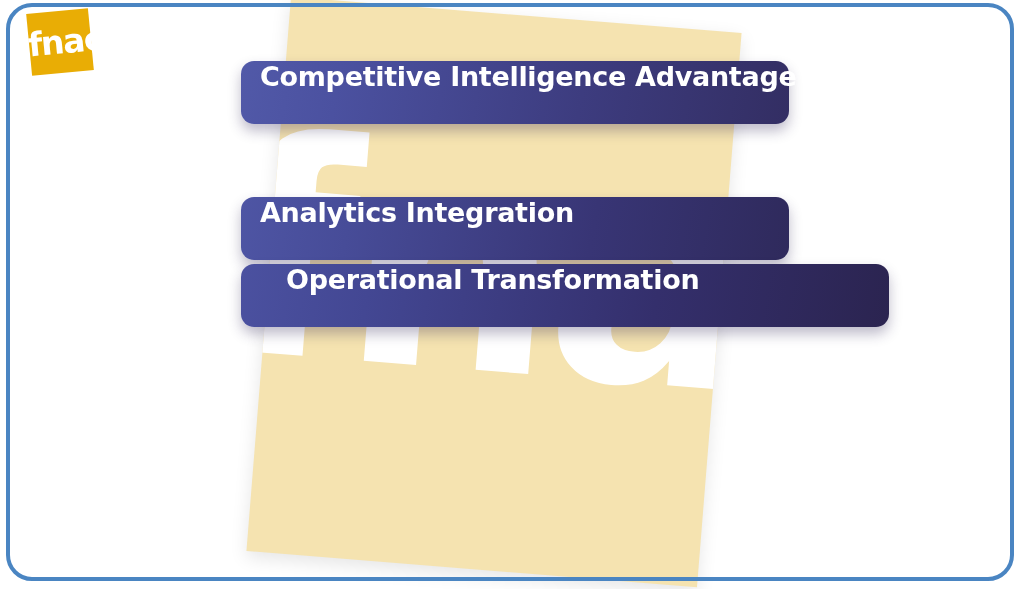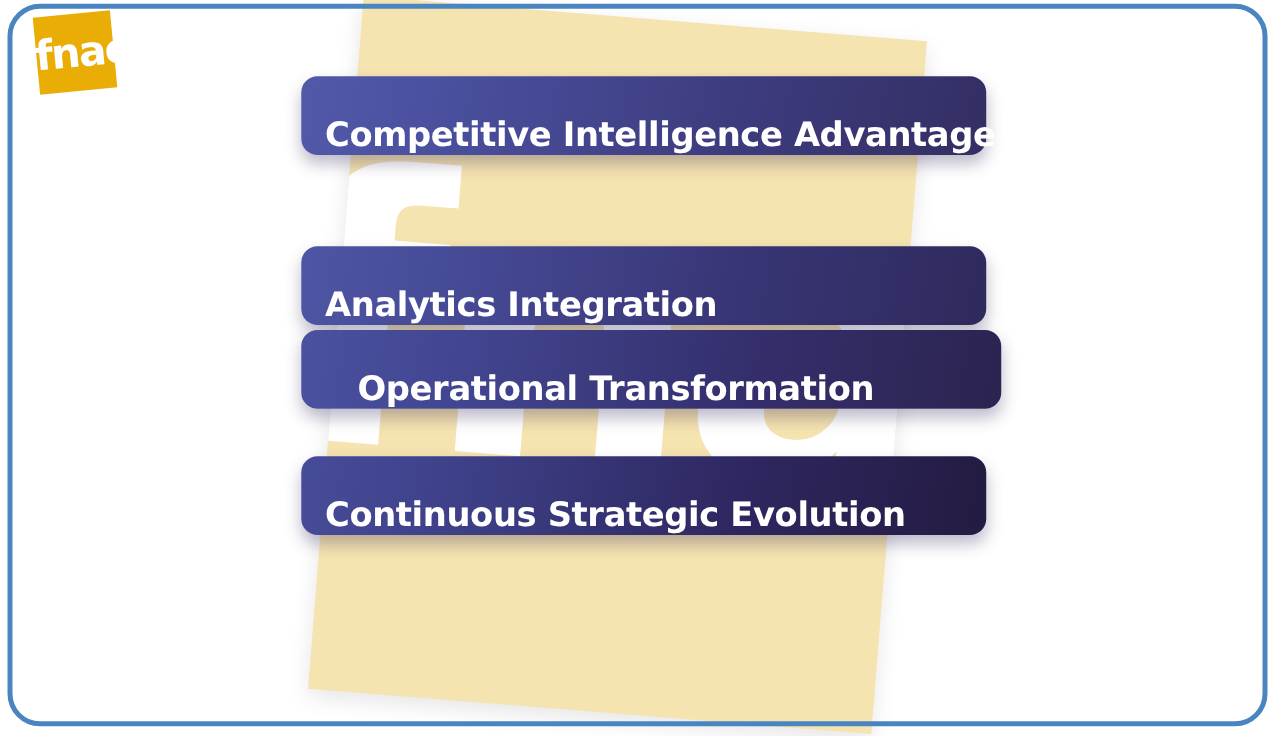--- a/index.html
+++ b/index.html
@@ -114,38 +114,38 @@
     top: 0;
     width: 1026px;
     height: 589px;
     z-index: 20;
   }
   .banner {
     position: absolute;
     height: 63px;
     border-radius: 13px;
     display: flex;
-    align-items: flex-end;
+    align-items: flex-start;
     box-shadow: 0 7px 13px rgba(40, 30, 80, 0.30);
     box-sizing: border-box;
     padding-left: 19px;
     padding-right: 19px;
   }
   .banner-label {
     font-family: "DejaVu Sans", sans-serif;
     font-weight: 700;
     font-size: 27px;
     letter-spacing: -0.3px;
     color: #ffffff;
     white-space: nowrap;
   }
 
   .b0 { left: 241px; top: 61px;  width: 548px; background: linear-gradient(100deg, #5159a8 0%, #4b51a0 18%, #3d3c7f 62%, #332e63 100%); }
   .b1 { left: 241px; top: 163px; width: 548px; background: linear-gradient(100deg, #4e55a4 0%, #474c98 20%, #383575 64%, #2f2a5c 100%); margin-top: 34px; }
-  .b2 { left: 241px; top: 264px; width: 560px; background: linear-gradient(100deg, #4b51a0 0%, #434793 20%, #342f6c 64%, #2b2450 100%); padding-left: 45px; }
+  .b2 { left: 241px; top: 264px; width: 648px; background: linear-gradient(100deg, #4b51a0 0%, #434793 20%, #342f6c 64%, #2b2450 100%); padding-left: 45px; }
   .b3 { left: 241px; top: 365px; width: 548px; background: linear-gradient(100deg, #474c98 0%, #3f428b 20%, #2e2760 64%, #241b41 100%); }
   .b4 { left: 241px; top: 466px; width: 548px; background: linear-gradient(100deg, #434793 0%, #3a3c82 20%, #281f53 64%, #1d1334 100%); }
 </style>
 </head>
 <body>
 
 <div class="canvas">
 
   <div class="watermark-wrap">
     <div class="watermark-square">
@@ -165,22 +165,19 @@
     </div>
 
     <div class="banner b1">
       <span class="banner-label">Analytics Integration</span>
     </div>
 
     <div class="banner b2">
       <span class="banner-label">Operational Transformation</span>
     </div>
 
-    <div class="banner b3">
-      <span class="banner-label">Continuous Strategic Evolution</span>
-    </div>
 
 
   </div>
 
   <div class="frame-border"></div>
 
 </div>
 
 </body></html>

